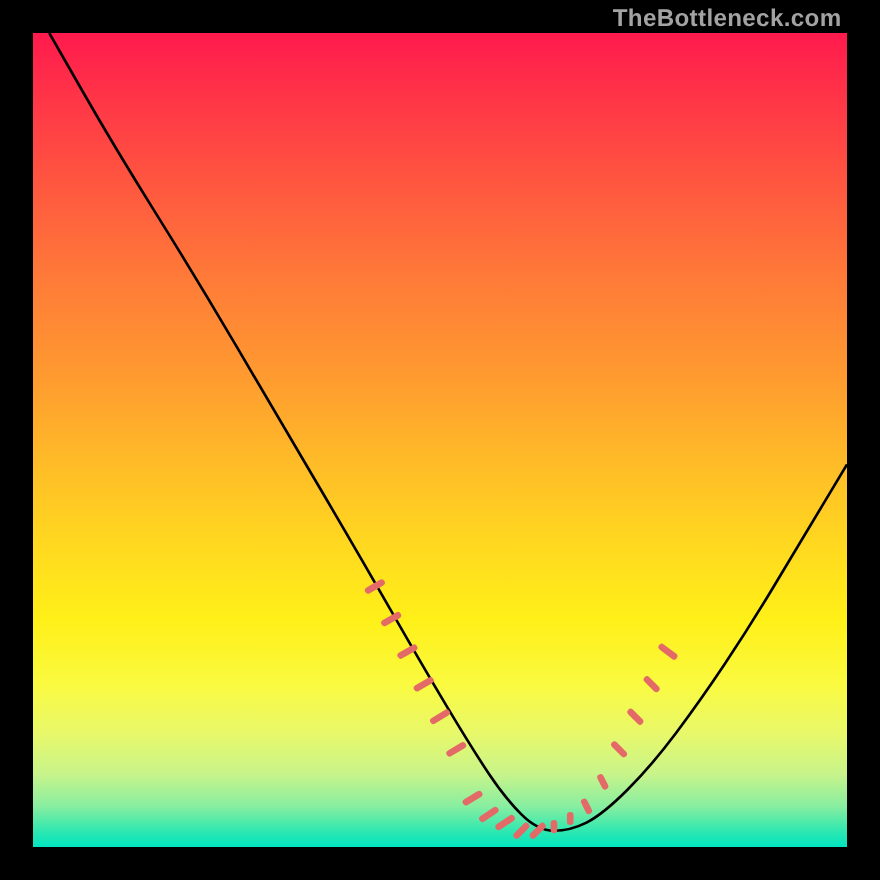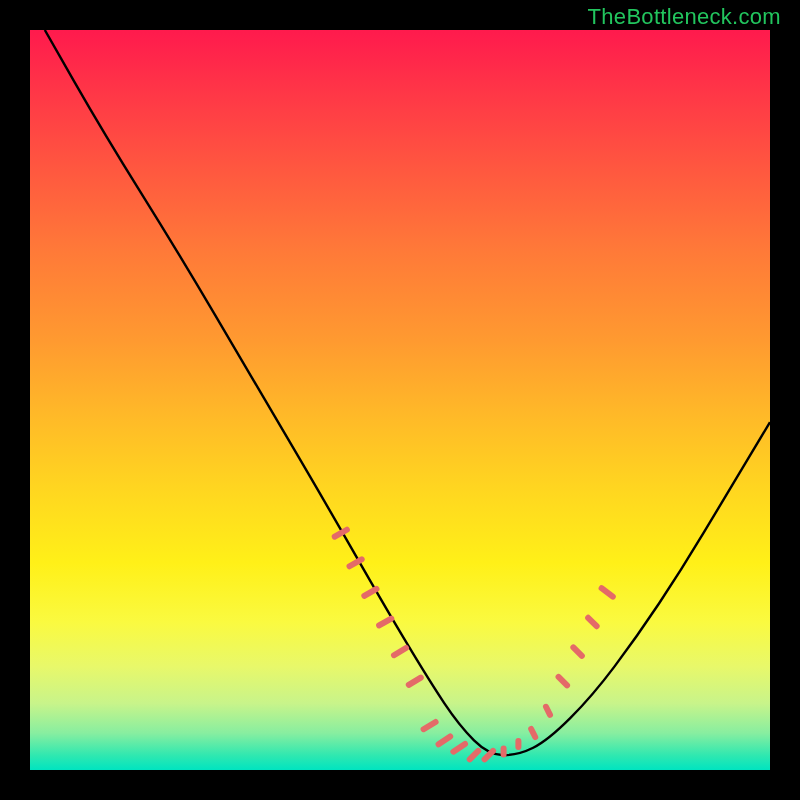--- a/index.html
+++ b/index.html
@@ -15,25 +15,25 @@
     left: 0;
     top: 0;
     width: 800px;
     height: 800px;
     box-sizing: border-box;
     border: 30px solid #000000;
   }
   .attribution {
     position: absolute;
     top: 4px;
-    right: 19px;
+    right: 35px;
     font-family: Arial, Helvetica, sans-serif;
     font-size: 22px;
-    font-weight: normal;
-    color: #22c55e;
+    font-weight: bold;
+    color: #a3a3a3;
     letter-spacing: 0.3px;
     z-index: 10;
   }
   .plot-area {
     position: absolute;
     left: 30px;
     top: 30px;
     width: 740px;
     height: 740px;
   }

